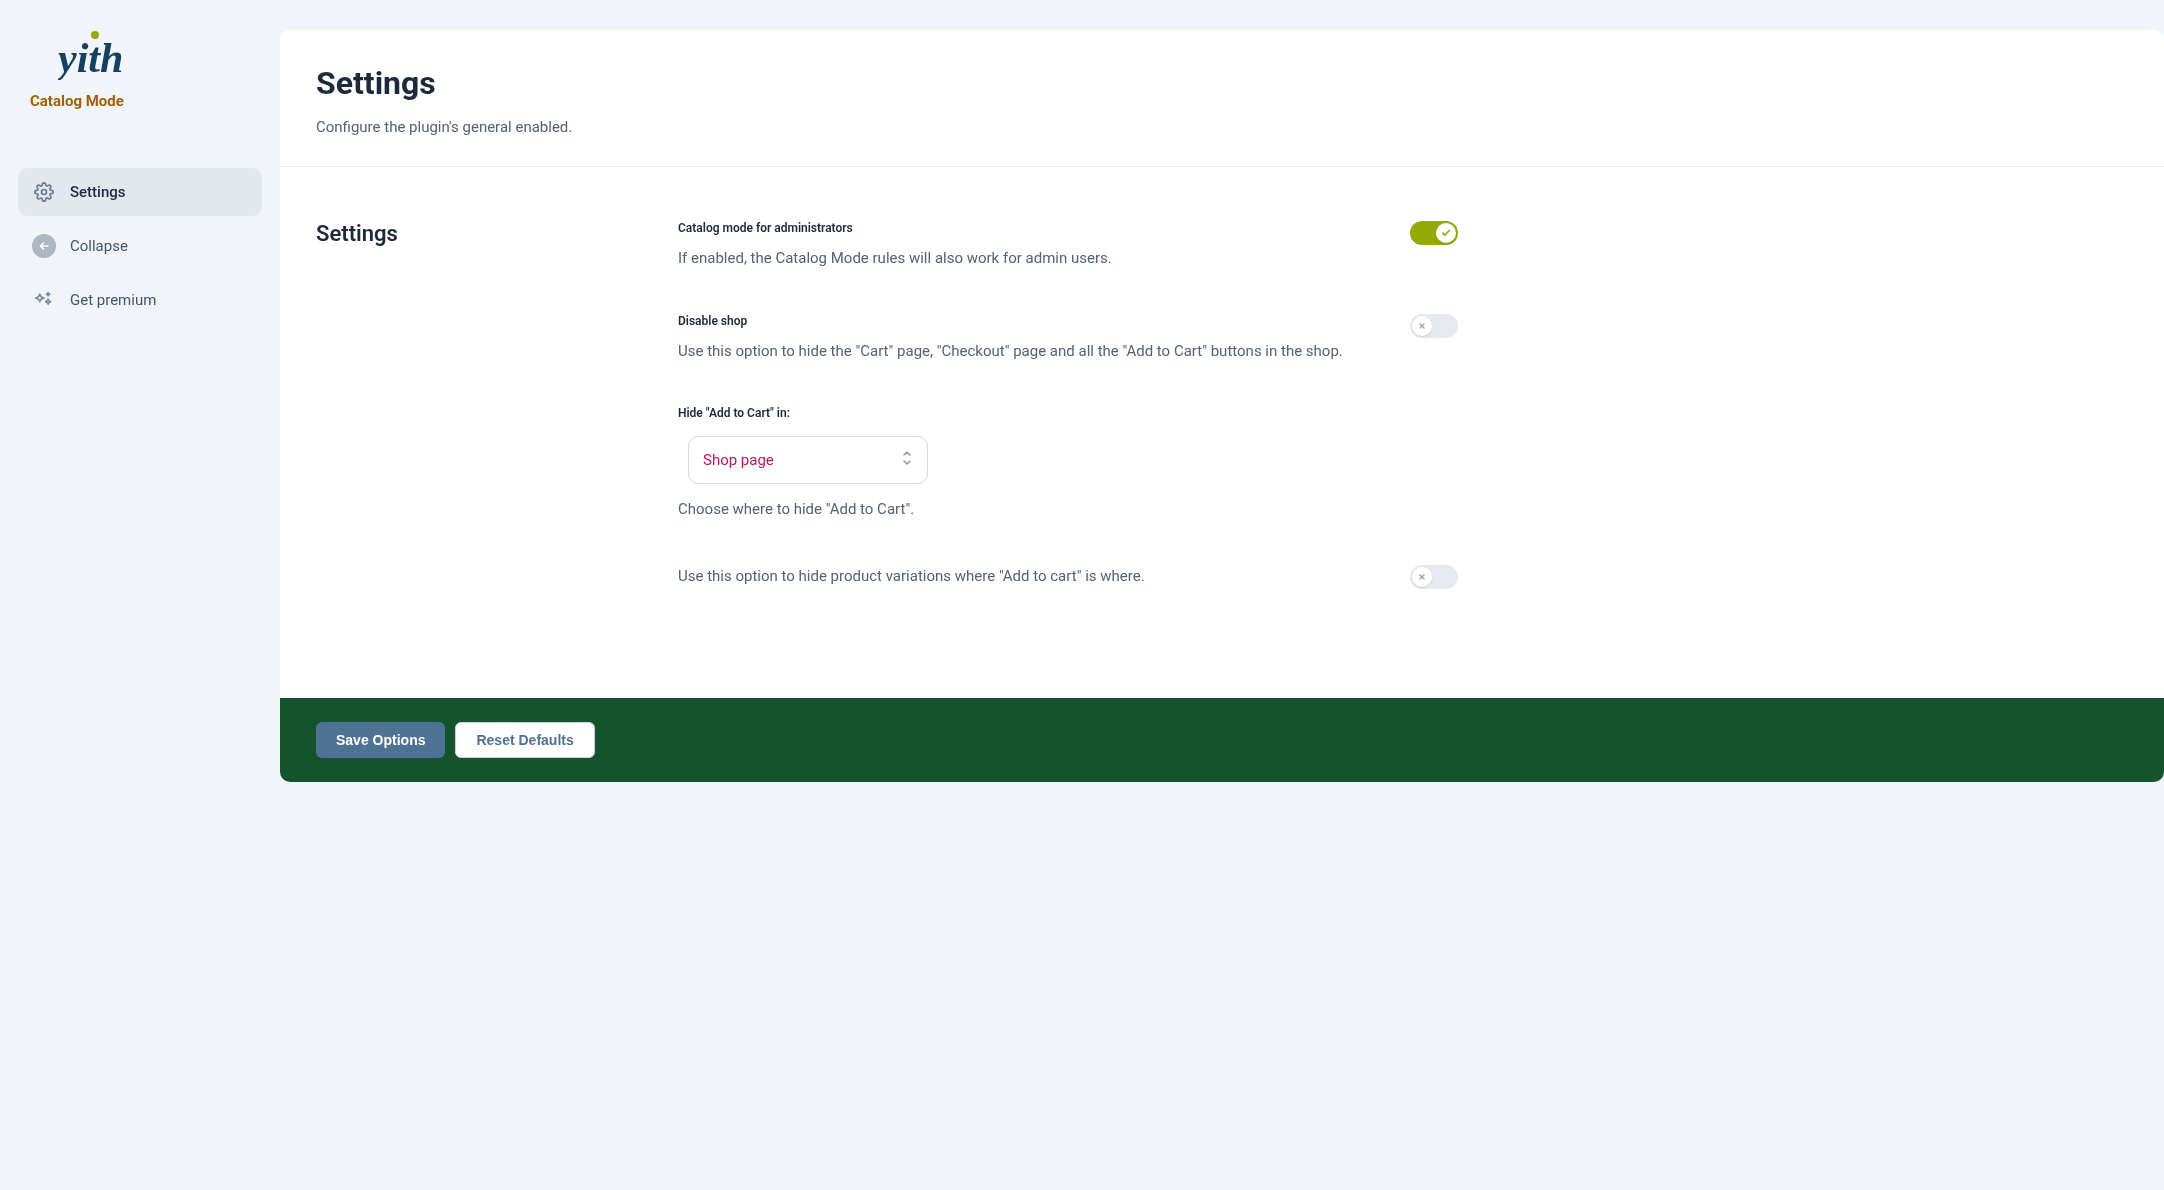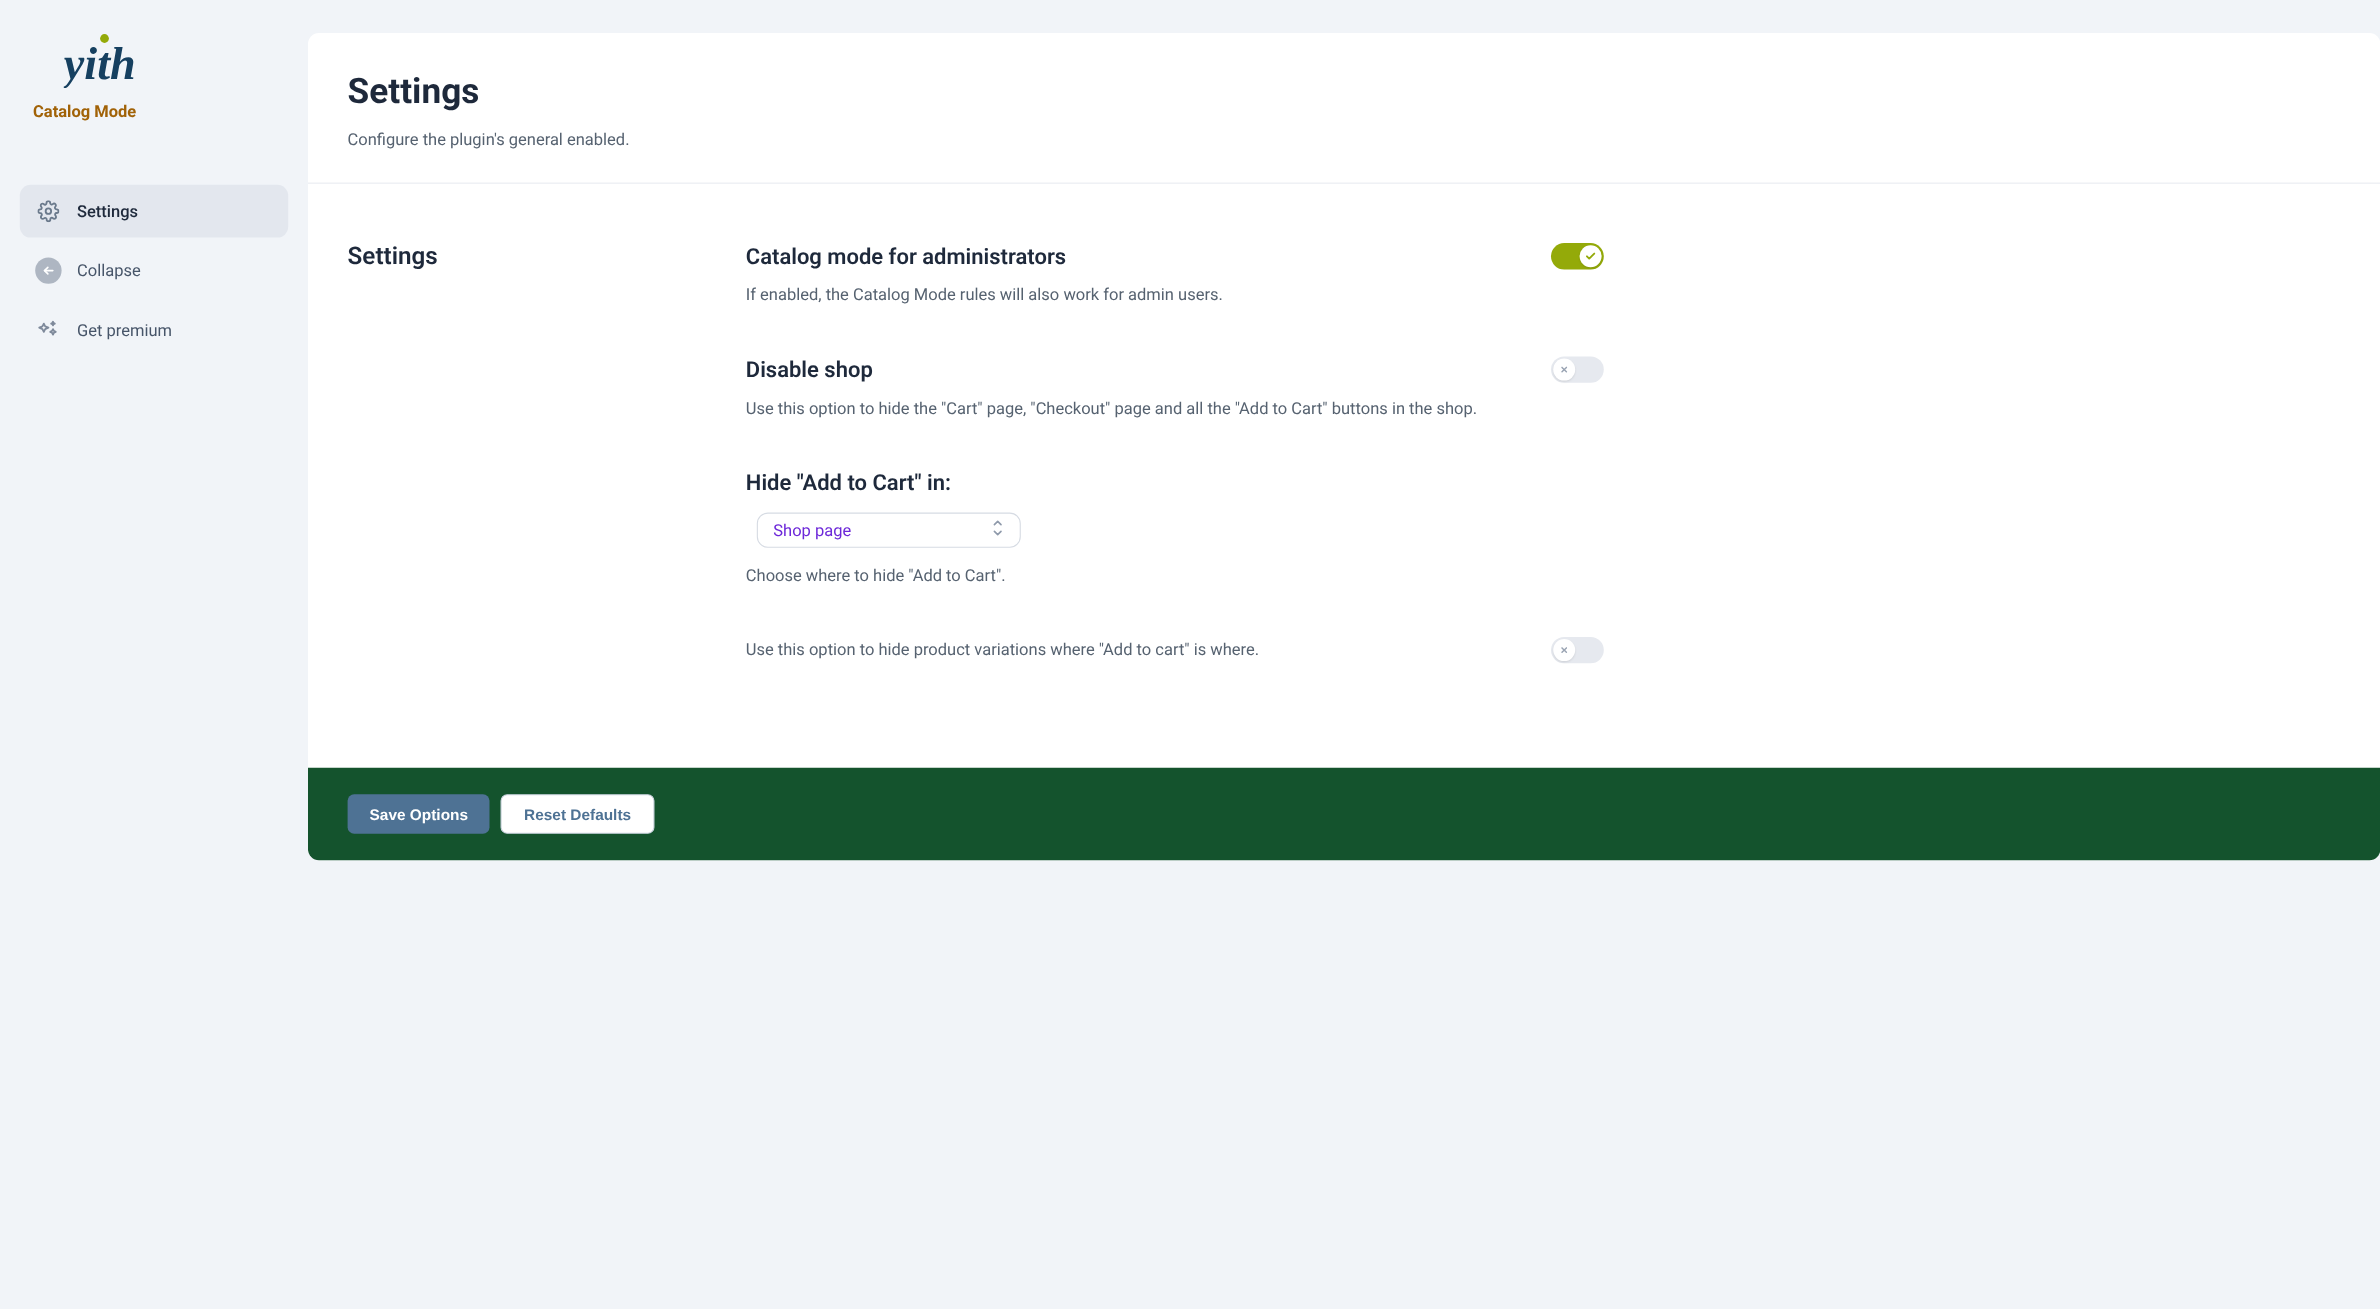--- a/index.html
+++ b/index.html
@@ -117,21 +117,21 @@
       flex: 1;
       max-width: 780px;
     }
     .setting-row {
       display: flex;
       align-items: flex-start;
       margin-bottom: 44px;
     }
     .setting-info { flex: 1; }
     .setting-title {
-      font-size: 20px;
+      font-size: 12px;
       font-weight: 600;
       color: #1e293b;
       margin-bottom: 12px;
     }
     .setting-desc {
       font-size: 15px;
       color: #566270;
       line-height: 1.5;
     }
     .toggle {
@@ -158,29 +158,29 @@
       box-shadow: 0 1px 2px rgba(0,0,0,0.1);
     }
     .toggle.on .toggle-knob { right: 2px; }
     .toggle.off .toggle-knob { left: 2px; }
     .toggle.on .toggle-knob svg { color: #94aa09; }
     .toggle.off .toggle-knob svg { color: #9aa4b3; }
 
     .select-block .setting-title { margin-bottom: 16px; }
     .select {
       width: 240px;
-      height: 32px;
+      height: 48px;
       border: 1px solid #d6dbe3;
       border-radius: 10px;
       display: flex;
       align-items: center;
       padding: 0 14px;
       justify-content: space-between;
       font-size: 15px;
-      color: #6d28d9;
+      color: #be185d;
       cursor: pointer;
       margin: 10px 0 14px 10px;
     }
     .select-caret { color: #8f9aab; }
 
     .panel-footer {
       background: #14532d;
       padding: 24px 36px;
       display: flex;
       gap: 10px;

